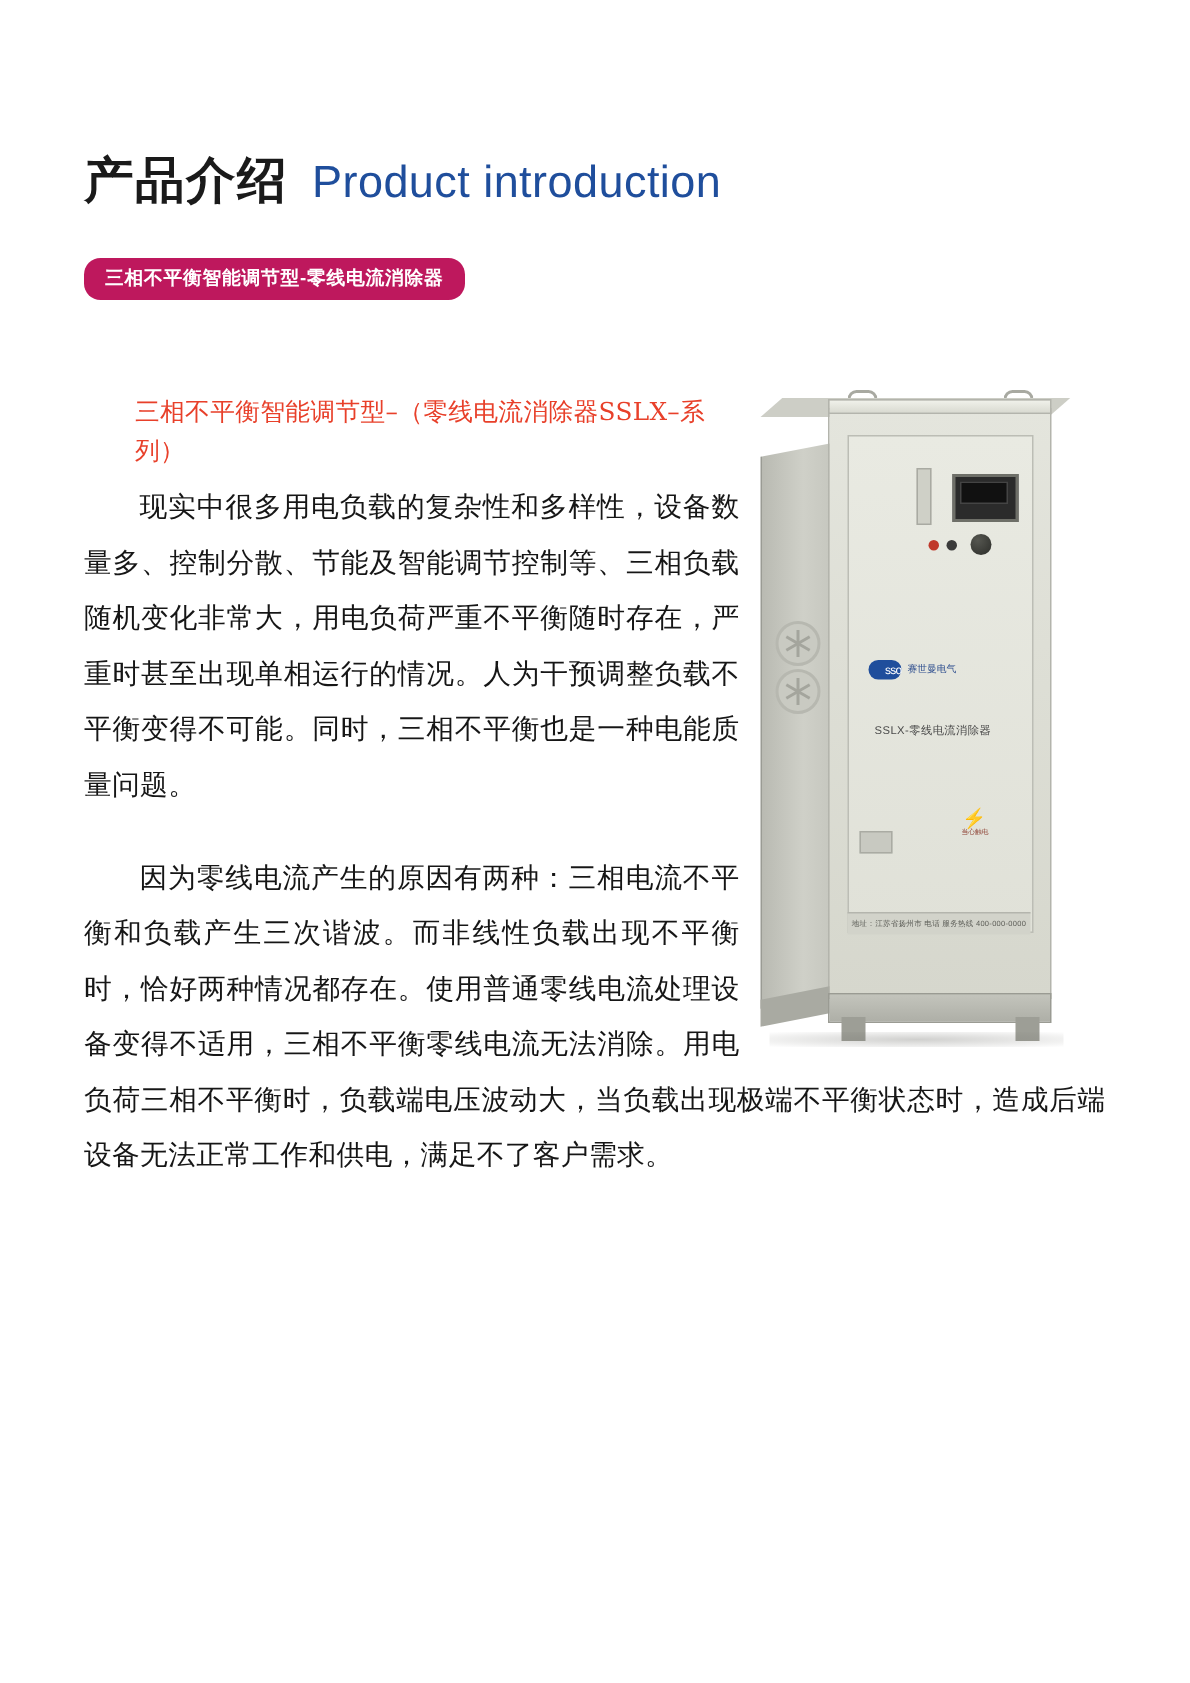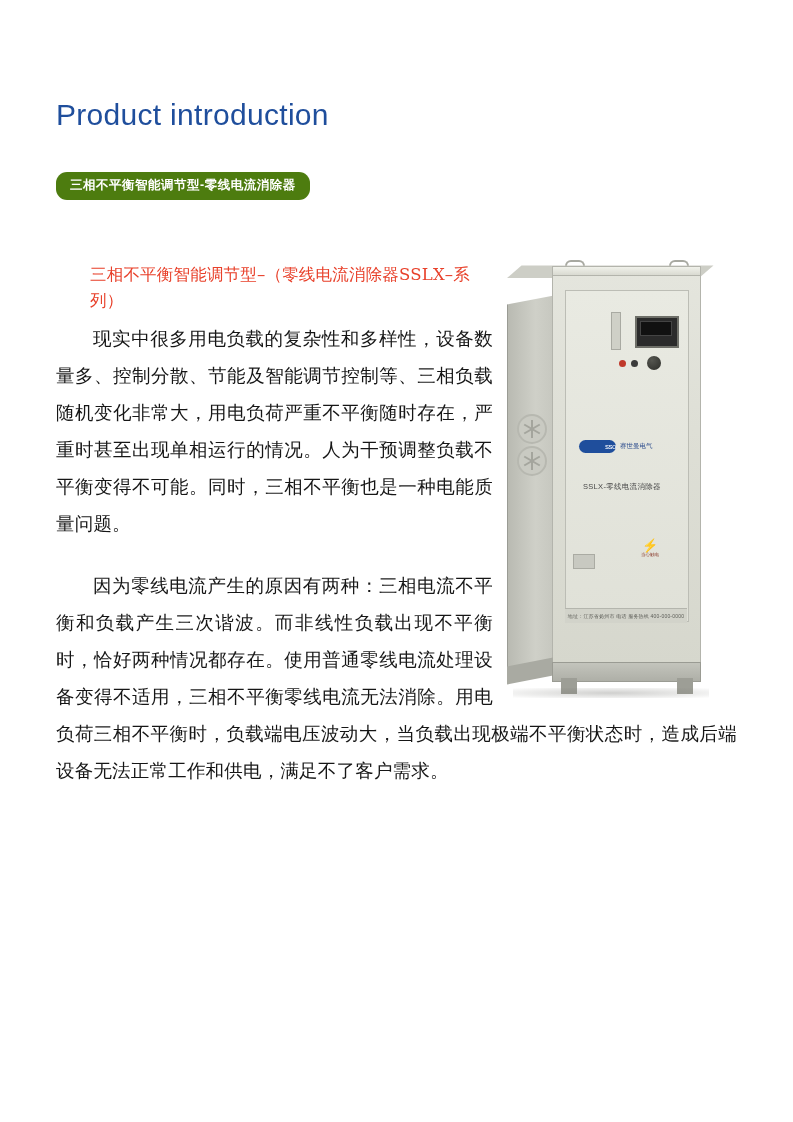--- a/index.html
+++ b/index.html
@@ -41,21 +41,21 @@
     font-family: "Liberation Sans", sans-serif;
     font-size: 30px;
     color: #1f4e9c;
     letter-spacing: 0.3px;
   }
   
   .label-bar {
     position: absolute;
     left: 56px;
     top: 172px;
-    background: #4d7c0f;
+    background: #be185d;
     color: #ffffff;
     font-family: "Liberation Sans", sans-serif;
     font-size: 12.5px;
     font-weight: bold;
     padding: 5px 14px 6px 14px;
     border-radius: 11px;
     letter-spacing: 0.5px;
     white-space: nowrap;
   }
   
@@ -199,21 +199,21 @@
     width: 2px; height: 18px;
     background: #a4a59d;
     transform-origin: center;
   }
   
   .logo {
     left: 72px; top: 176px;
     display: flex; align-items: center; gap: 4px;
   }
   .logo-mark {
-    width: 37px; height: 13px;
+    width: 22px; height: 13px;
     background: #1f4e9c;
     border-radius: 7px;
     color: #fff;
     font-family: "Liberation Sans", sans-serif;
     font-size: 8px;
     line-height: 13px;
     text-align: right;
     letter-spacing: -0.5px;
   }
   .logo-text {
@@ -288,20 +288,21 @@
     width: 196px; height: 10px;
     background: radial-gradient(ellipse at center, rgba(120,120,115,0.35), rgba(255,255,255,0));
   }
 </style>
 </head>
 <body>
 
 <div class="page">
 
   <div class="title-row">
+    <div class="title-cn">产品介绍</div>
     <div class="title-en">Product introduction</div>
   </div>
 
   <div class="label-bar">三相不平衡智能调节型-零线电流消除器</div>
 
   <div class="content">
 
     <div class="wrap-block">
 
       <div class="float-img">

